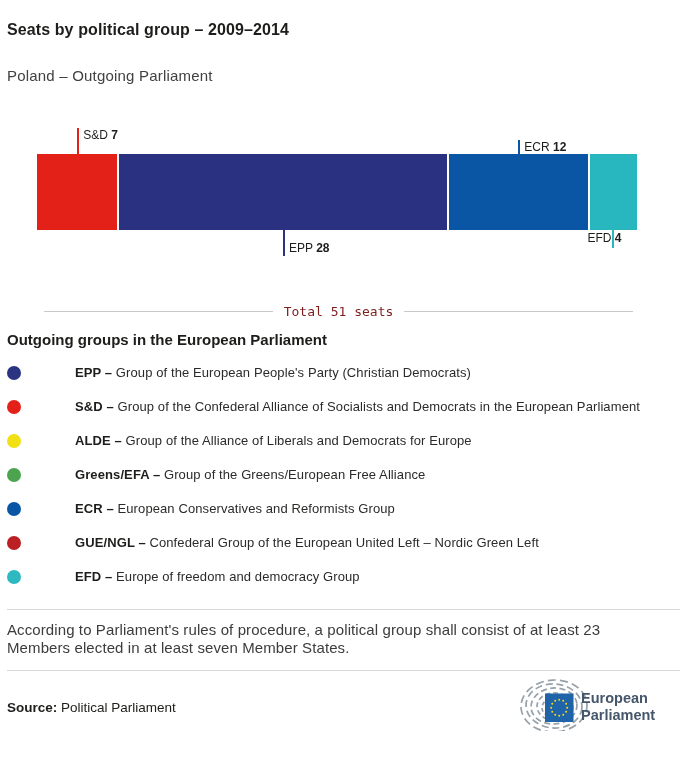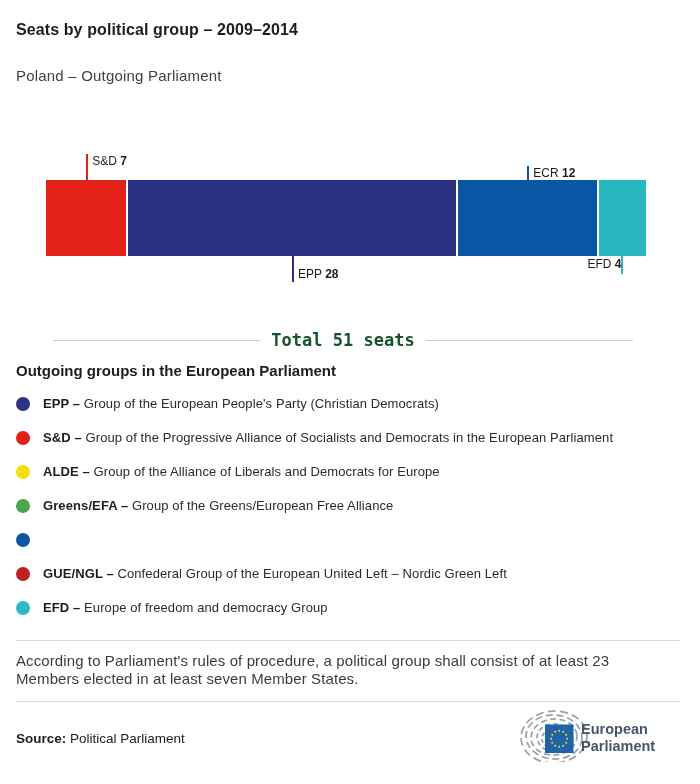--- a/index.html
+++ b/index.html
@@ -1,44 +1,44 @@
 <!DOCTYPE html>
 <html><head>
 <meta charset="utf-8">
 <style>
   html,body{margin:0;padding:0;}
   body{
     width:700px;height:784px;background:#ffffff;
     font-family:"Liberation Sans",sans-serif;color:#1d1d1b;
     position:relative;overflow:hidden;
   }
-  .page{padding:20px 20px 0 16px;}
+  .page{padding:20px 20px 0 7px;}
   .title{font-size:16px;font-weight:700;line-height:20px;letter-spacing:.1px;}
   .subtitle{font-size:15px;font-weight:400;color:#414140;margin-top:26px;line-height:20px;letter-spacing:.2px;}
 
   
-  .chart{position:relative;height:140px;margin-top:64px;text-align:right;}
+  .chart{position:relative;height:140px;margin-top:38px;text-align:right;}
   .bar{position:absolute;left:30px;top:30px;width:600px;height:76px;display:flex;}
   .seg{height:100%;box-sizing:border-box;}
   .tick{position:absolute;width:2px;}
   .callout-label{position:absolute;font-size:12px;line-height:13px;white-space:nowrap;color:#1d1d1b;}
   .callout-label b{font-weight:700;}
 
   
   .divider{display:flex;align-items:center;margin:40px 47px 0 37px;gap:11px;}
   .divider .line{flex:1;height:1px;background:#c9c9c9;}
-  .divider .label{font-family:"DejaVu Sans Mono",monospace;font-weight:700;font-size:17px;color:#14532d;white-space:nowrap;}
+  .divider .label{font-family:"DejaVu Sans Mono",monospace;font-weight:400;font-size:13px;color:#7f1d1d;white-space:nowrap;}
 
   
   .legend-heading{font-size:15px;font-weight:700;margin-top:12px;line-height:18px;}
   .legend{margin-top:7px;}
   .legend-row{display:flex;align-items:center;height:34px;}
   .dot{width:14px;height:14px;border-radius:50%;margin-right:13px;flex:none;}
   .legend-text{font-size:13px;line-height:16px;color:#2b2b2a;letter-spacing:.1px;}
-  .legend-text b{font-weight:700;color:#1d1d1b;}
+  .legend-text b{font-weight:700;color:#1d1d1b;margin-left:41px;}
 
   
   .rule{height:1px;background:#dadada;}
   .rule-a{margin-top:15px;}
   .rule-b{margin-top:13px;}
   .footnote{font-size:15px;line-height:18px;color:#3c3c3b;margin-top:11px;max-width:645px;letter-spacing:.1px;}
   .footer{position:relative;height:64px;}
   .source{position:absolute;left:0;top:29px;font-size:13.5px;color:#1d1d1b;}
   .source b{font-weight:700;text-align:center;}
   .logo{position:absolute;right:0;top:6px;}
@@ -75,32 +75,33 @@
   </div>
 
   <div class="legend-heading">Outgoing groups in the European Parliament</div>
   <div class="legend">
       <div class="legend-row">
         <span class="dot" style="background: rgb(43, 52, 128);"></span>
         <span class="legend-text"><b>EPP – </b><span>Group of the European People's Party (Christian Democrats)</span></span>
       </div>
       <div class="legend-row">
         <span class="dot" style="background: rgb(227, 33, 25);"></span>
-        <span class="legend-text"><b>S&amp;D – </b><span>Group of the Progressive Alliance of Socialists and Democrats in the European Parliament</span></span>
+        <span class="legend-text"><b>S&amp;D – </b><span>Group of the Confederal Alliance of Socialists and Democrats in the European Parliament</span></span>
       </div>
       <div class="legend-row">
         <span class="dot" style="background: rgb(240, 224, 20);"></span>
         <span class="legend-text"><b>ALDE – </b><span>Group of the Alliance of Liberals and Democrats for Europe</span></span>
       </div>
       <div class="legend-row">
         <span class="dot" style="background: rgb(76, 164, 79);"></span>
         <span class="legend-text"><b>Greens/EFA – </b><span>Group of the Greens/European Free Alliance</span></span>
       </div>
       <div class="legend-row">
         <span class="dot" style="background: rgb(11, 86, 164);"></span>
+        <span class="legend-text"><b>ECR – </b><span>European Conservatives and Reformists Group</span></span>
       </div>
       <div class="legend-row">
         <span class="dot" style="background: rgb(187, 32, 37);"></span>
         <span class="legend-text"><b>GUE/NGL – </b><span>Confederal Group of the European United Left – Nordic Green Left</span></span>
       </div>
       <div class="legend-row">
         <span class="dot" style="background: rgb(46, 185, 192);"></span>
         <span class="legend-text"><b>EFD – </b><span>Europe of freedom and democracy Group</span></span>
       </div>
     </div>

